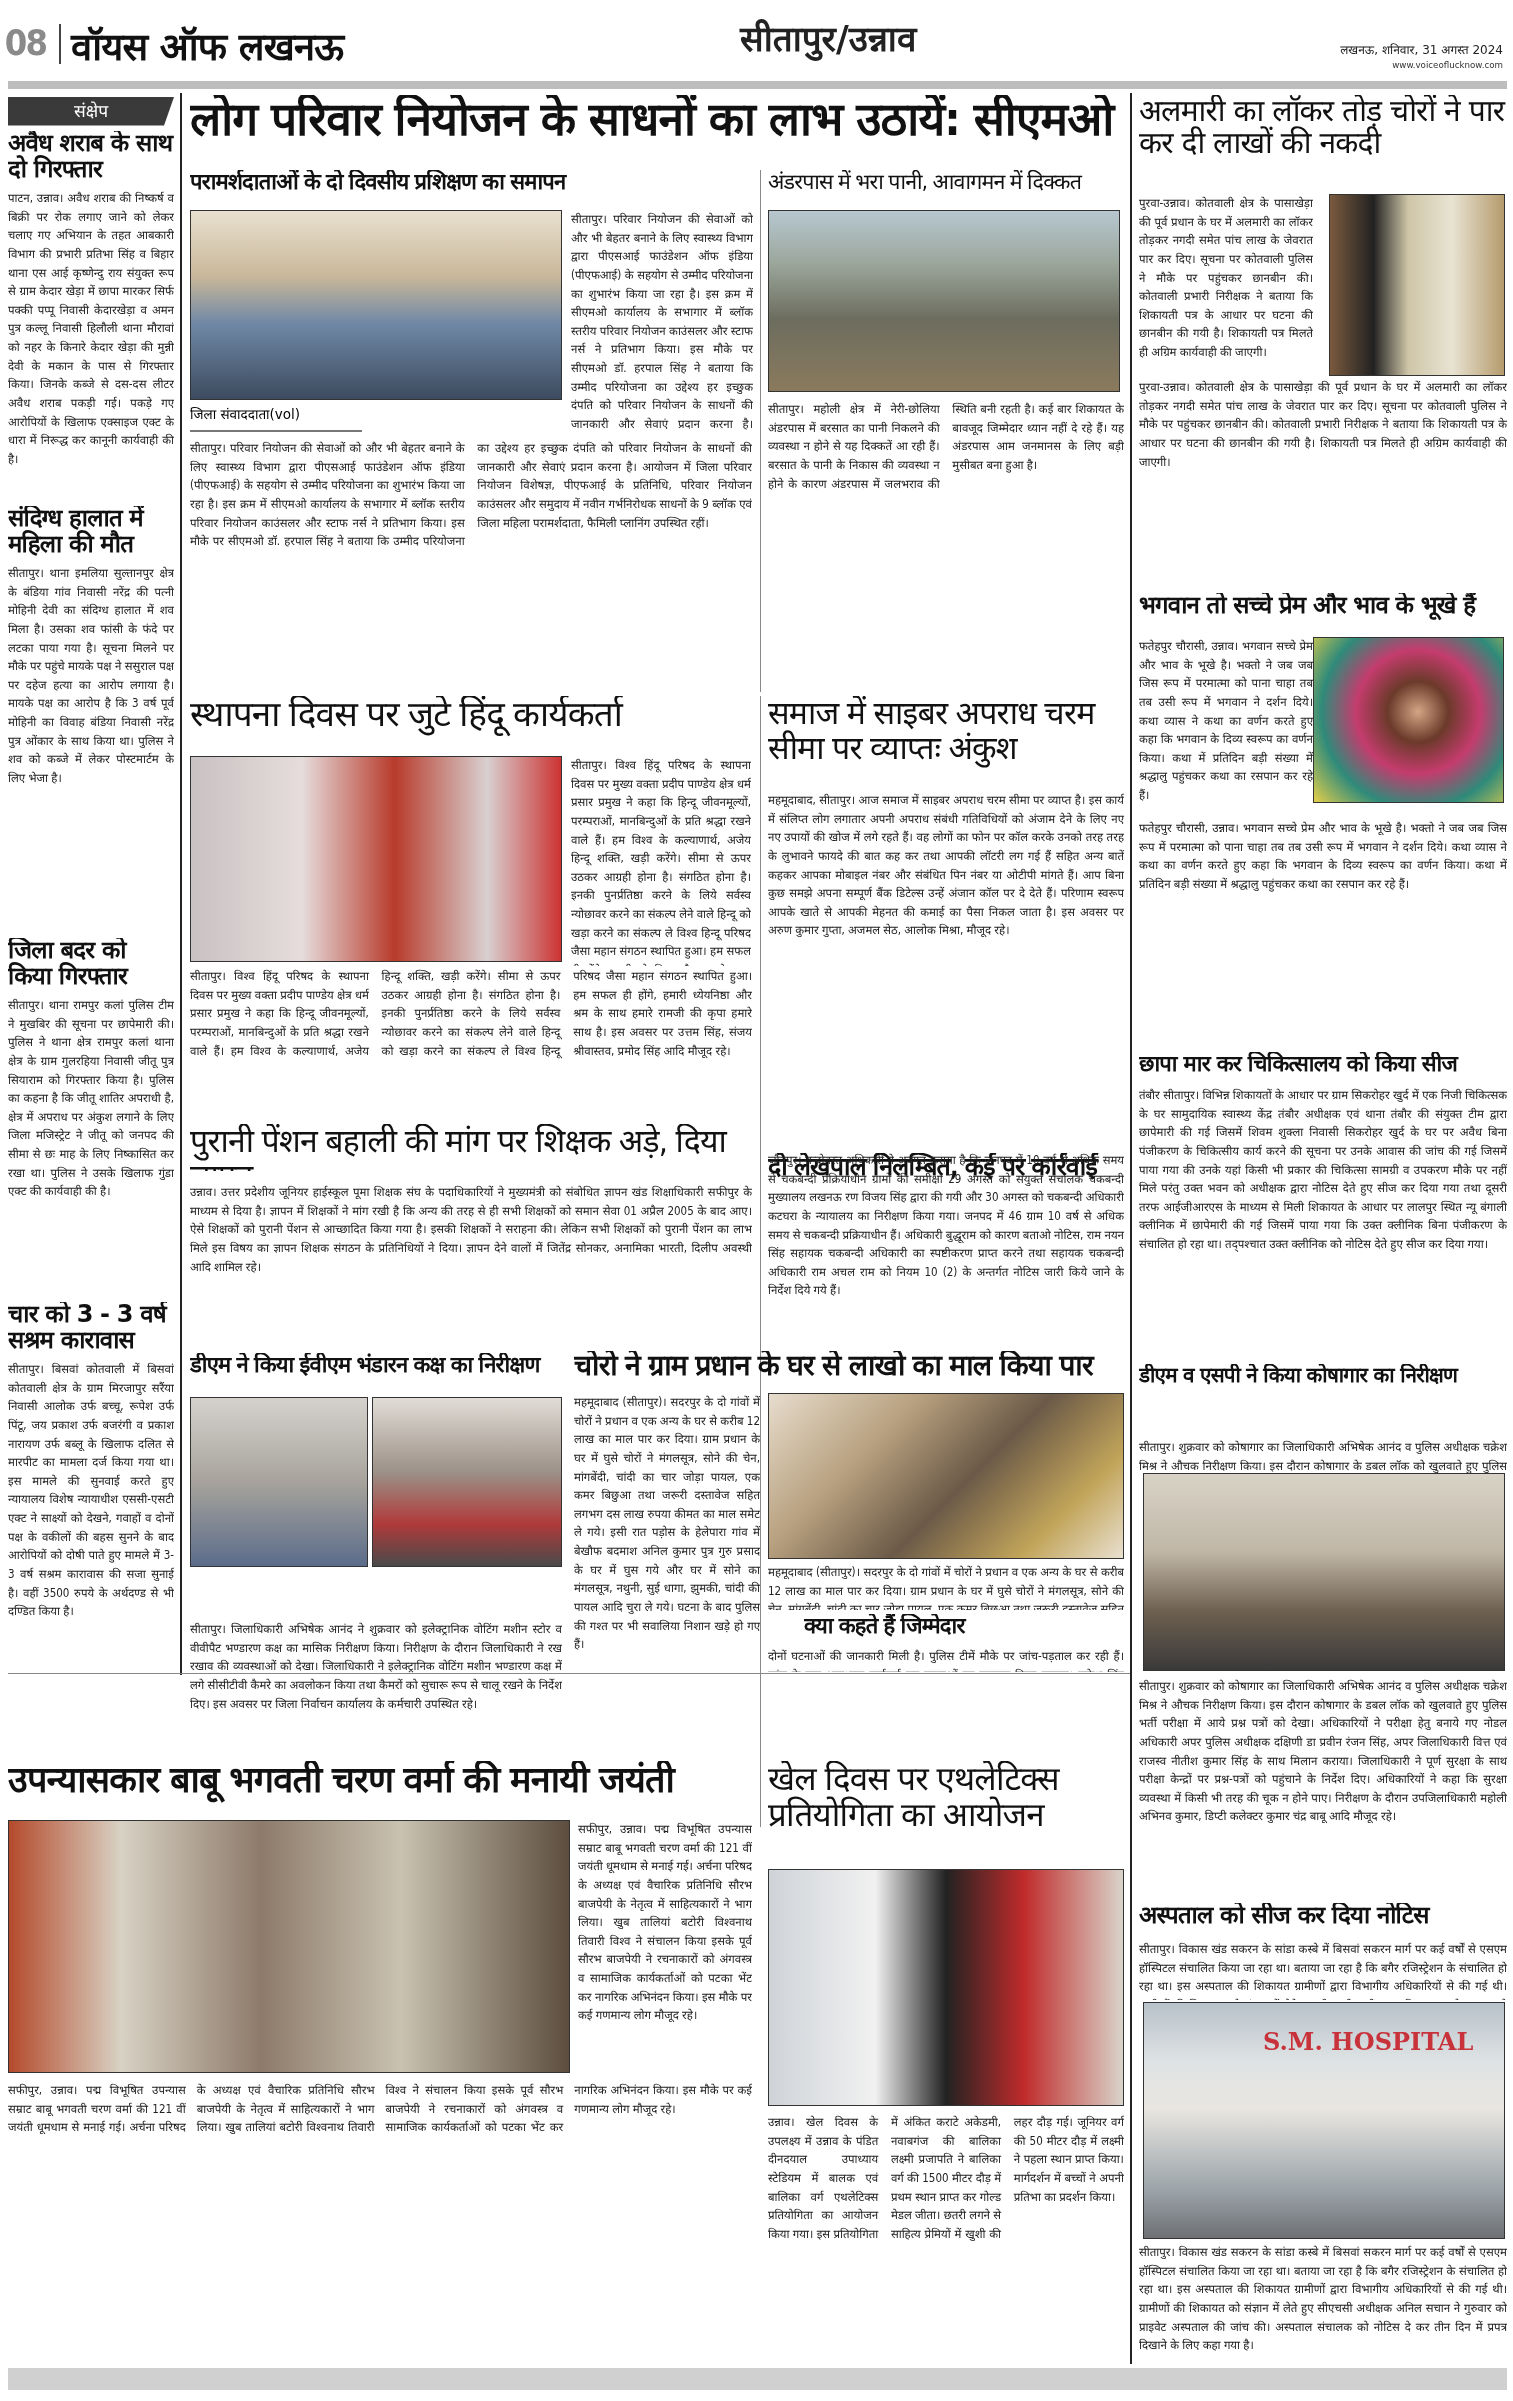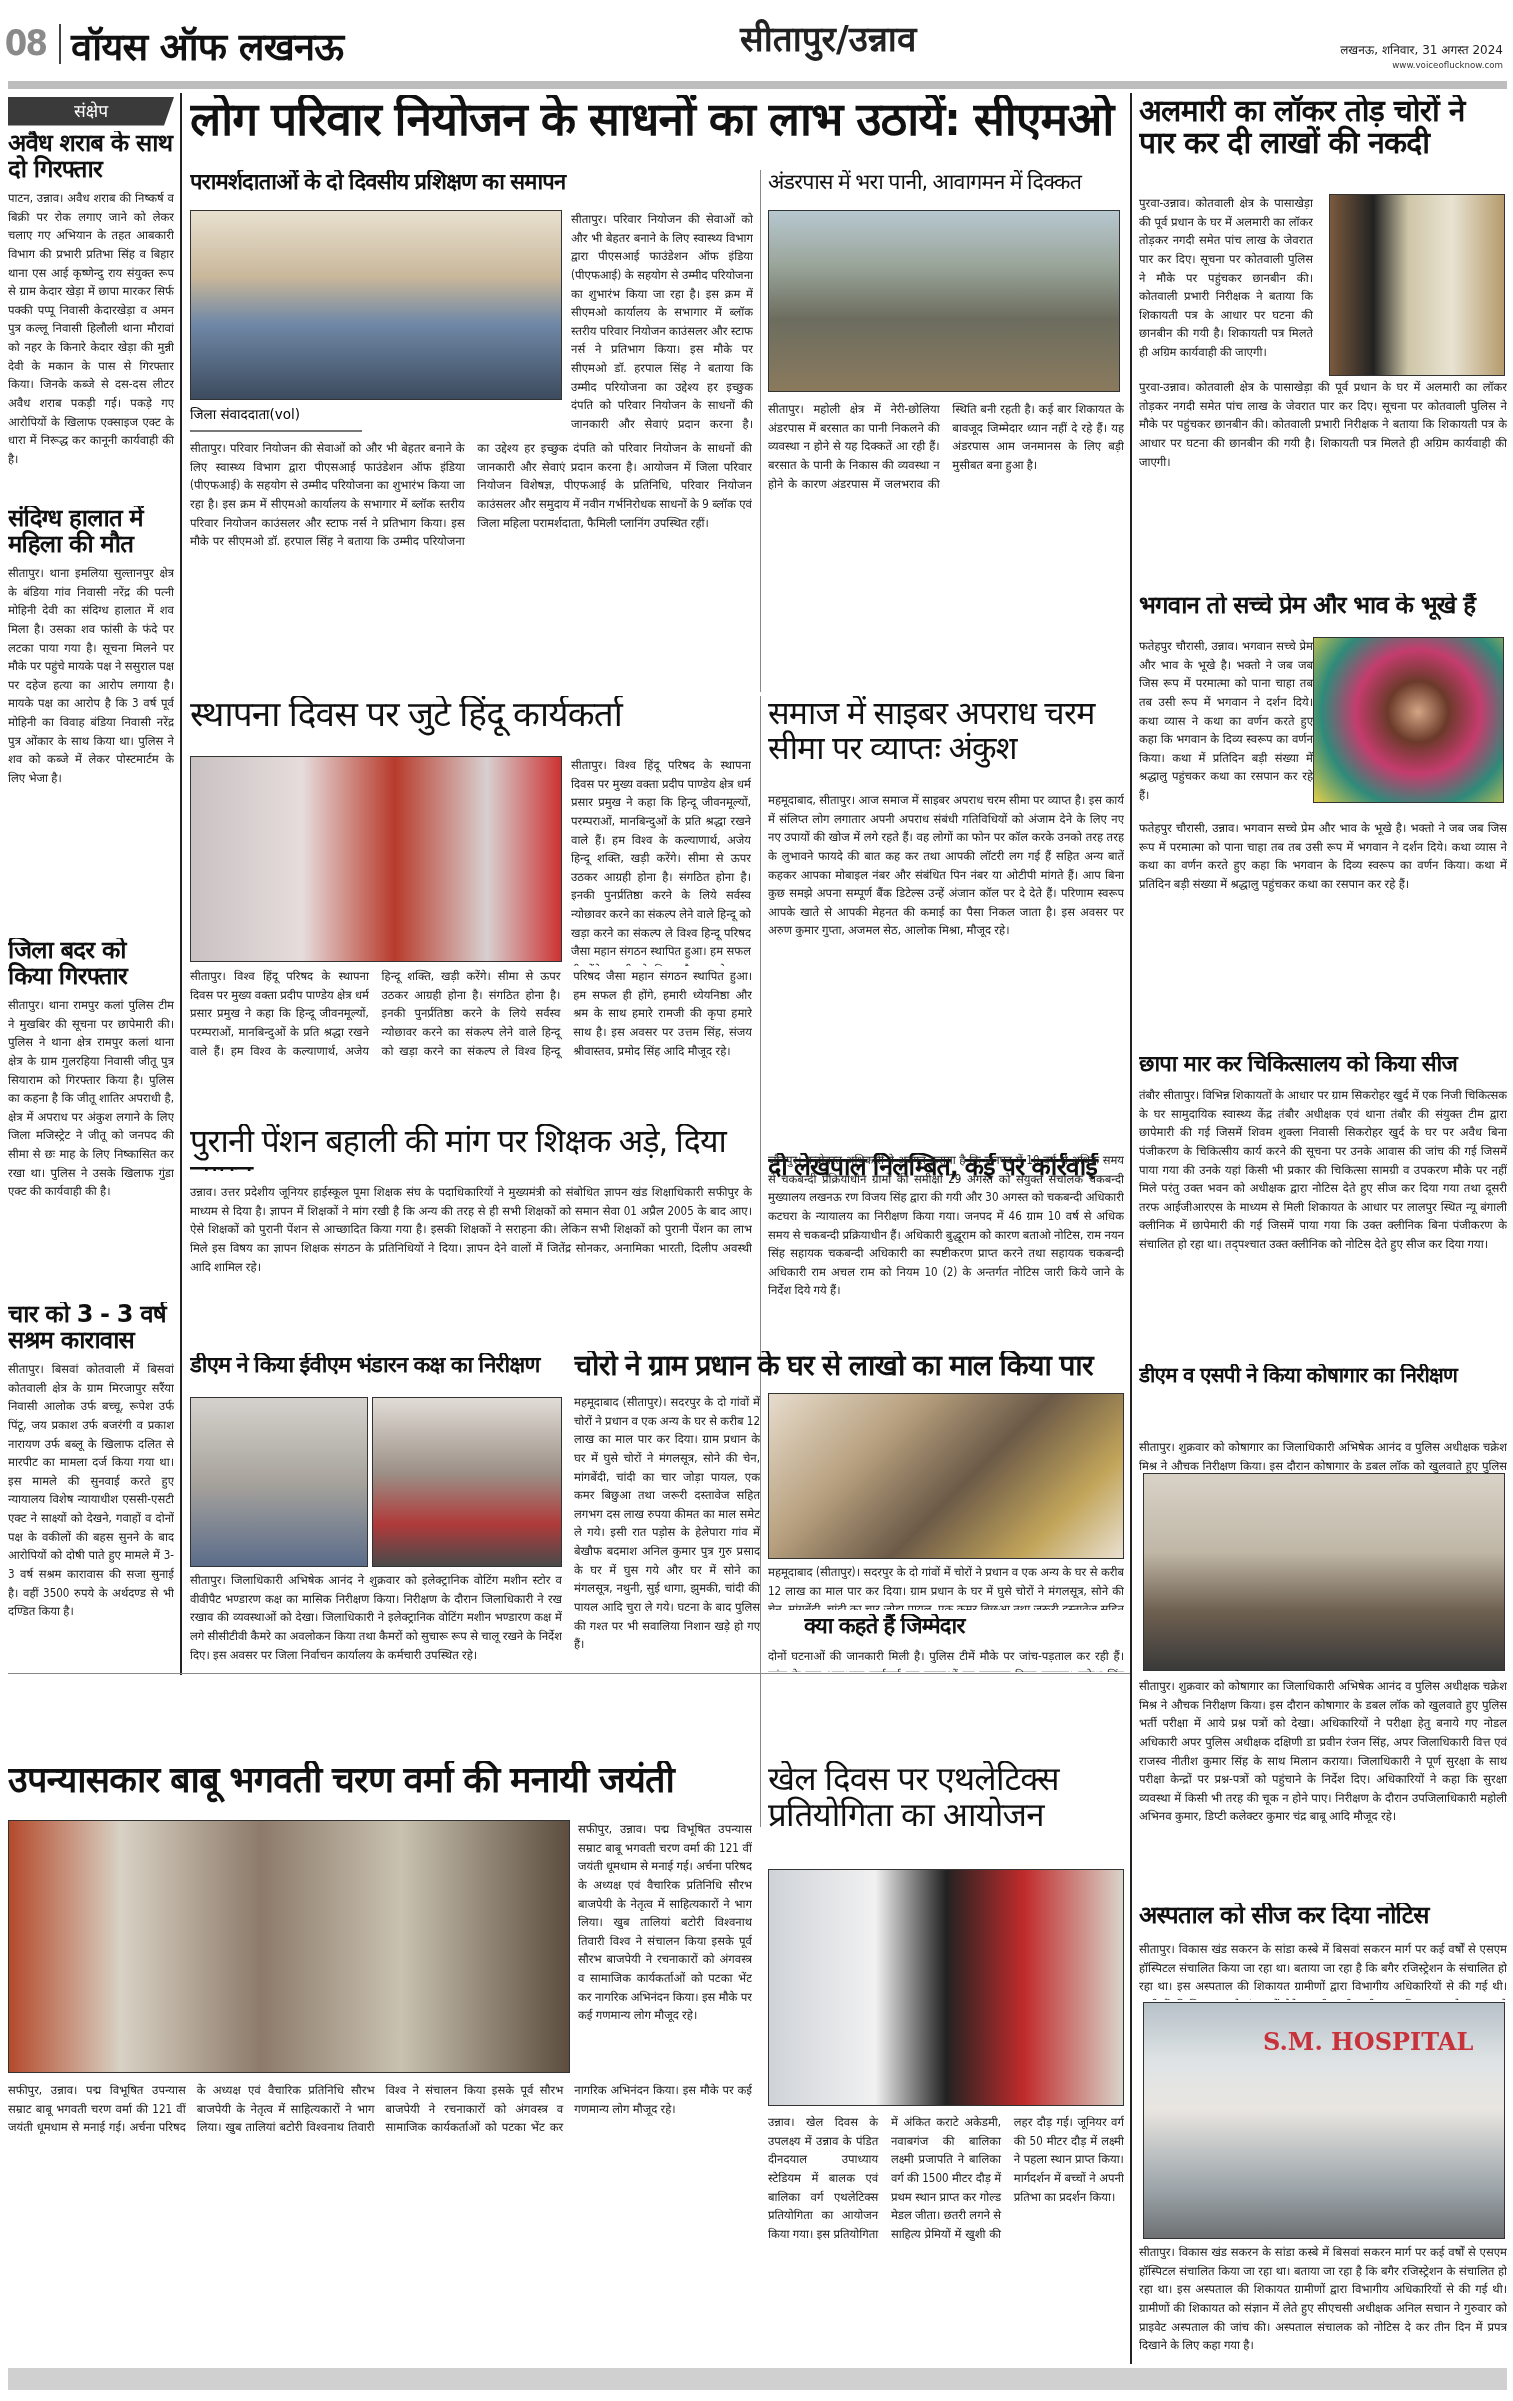--- a/index.html
+++ b/index.html
@@ -83,21 +83,21 @@
 <div class="block body-text cols2" style="left:571px; top:210px; width:182px; height:229px; column-count:1;">
   <span>सीतापुर। परिवार नियोजन की सेवाओं को और भी बेहतर बनाने के लिए स्वास्थ्य विभाग द्वारा पीएसआई फाउंडेशन ऑफ इंडिया (पीएफआई) के सहयोग से उम्मीद परियोजना का शुभारंभ किया जा रहा है। इस क्रम में सीएमओ कार्यालय के सभागार में ब्लॉक स्तरीय परिवार नियोजन काउंसलर और स्टाफ नर्स ने प्रतिभाग किया। इस मौके पर सीएमओ डॉ. हरपाल सिंह ने बताया कि उम्मीद परियोजना का उद्देश्य हर इच्छुक दंपति को परिवार नियोजन के साधनों की जानकारी और सेवाएं प्रदान करना है। आयोजन में जिला परिवार नियोजन विशेषज्ञ, पीएफआई के प्रतिनिधि, परिवार नियोजन काउंसलर और समुदाय में नवीन गर्भनिरोधक साधनों के 9 ब्लॉक एवं जिला महिला परामर्शदाता, फैमिली प्लानिंग उपस्थित रहीं।</span>
 </div>
 
 <h3 class="block hl hl-cond" style="left:768px; top:170px; width:356px; height:32px; font-size:21.4px; font-weight:normal;">अंडरपास में भरा पानी, आवागमन में दिक्कत</h3>
 <div class="photo" style="left:768px; top:210px; width:352px; height:182px; background:linear-gradient(180deg,#b7c7cf 0%,#9aa59a 30%,#6c6d5f 60%,#8a7a5d 100%);"></div>
 <div class="block body-text cols2" style="left:768px; top:400px; width:356px; height:293px;">
   <span>सीतापुर। महोली क्षेत्र में नेरी-छोलिया अंडरपास में बरसात का पानी निकलने की व्यवस्था न होने से यह दिक्कतें आ रही हैं। बरसात के पानी के निकास की व्यवस्था न होने के कारण अंडरपास में जलभराव की स्थिति बनी रहती है। कई बार शिकायत के बावजूद जिम्मेदार ध्यान नहीं दे रहे हैं। यह अंडरपास आम जनमानस के लिए बड़ी मुसीबत बना हुआ है।</span>
 </div>
 
-<h2 class="block hl" style="left:1139px; top:95px; width:368px; height:95px; font-size:30px; font-weight:bold;">अलमारी का लॉकर तोड़ चोरों ने पार कर दी लाखों की नकदी</h2>
+<h2 class="block hl" style="left:1139px; top:95px; width:368px; height:95px; font-size:30px; font-weight:normal;">अलमारी का लॉकर तोड़ चोरों ने पार कर दी लाखों की नकदी</h2>
 <div class="block body-text" style="left:1139px; top:194px; width:174px; height:182px;">
   <span>पुरवा-उन्नाव। कोतवाली क्षेत्र के पासाखेड़ा की पूर्व प्रधान के घर में अलमारी का लॉकर तोड़कर नगदी समेत पांच लाख के जेवरात पार कर दिए। सूचना पर कोतवाली पुलिस ने मौके पर पहुंचकर छानबीन की। कोतवाली प्रभारी निरीक्षक ने बताया कि शिकायती पत्र के आधार पर घटना की छानबीन की गयी है। शिकायती पत्र मिलते ही अग्रिम कार्यवाही की जाएगी।</span>
 </div>
 <div class="photo" style="left:1329px; top:194px; width:176px; height:182px; background:linear-gradient(90deg,#7a5a3e 0%,#222 25%,#cfc6a8 45%,#e8e3d2 70%,#b59b6d 100%);"></div>
 <div class="block body-text" style="left:1139px; top:378px; width:368px; height:190px;">
   <span>पुरवा-उन्नाव। कोतवाली क्षेत्र के पासाखेड़ा की पूर्व प्रधान के घर में अलमारी का लॉकर तोड़कर नगदी समेत पांच लाख के जेवरात पार कर दिए। सूचना पर कोतवाली पुलिस ने मौके पर पहुंचकर छानबीन की। कोतवाली प्रभारी निरीक्षक ने बताया कि शिकायती पत्र के आधार पर घटना की छानबीन की गयी है। शिकायती पत्र मिलते ही अग्रिम कार्यवाही की जाएगी।</span>
 </div>
 
 <h2 class="block hl" style="left:1139px; top:593px; width:368px; height:40px; font-size:24px;">भगवान तो सच्चे प्रेम और भाव के भूखे हैं</h2>
 <div class="block body-text" style="left:1139px; top:637px; width:174px; height:182px;">
@@ -142,21 +142,21 @@
   <span>सीतापुर। शुक्रवार को कोषागार का जिलाधिकारी अभिषेक आनंद व पुलिस अधीक्षक चक्रेश मिश्र ने औचक निरीक्षण किया। इस दौरान कोषागार के डबल लॉक को खुलवाते हुए पुलिस भर्ती परीक्षा में आये प्रश्न पत्रों को देखा। अधिकारियों ने परीक्षा हेतु बनाये गए नोडल अधिकारी अपर पुलिस अधीक्षक दक्षिणी डा प्रवीन रंजन सिंह, अपर जिलाधिकारी वित्त एवं राजस्व नीतीश कुमार सिंह के साथ मिलान कराया। जिलाधिकारी ने पूर्ण सुरक्षा के साथ परीक्षा केन्द्रों पर प्रश्न-पत्रों को पहुंचाने के निर्देश दिए। अधिकारियों ने कहा कि सुरक्षा व्यवस्था में किसी भी तरह की चूक न होने पाए। निरीक्षण के दौरान उपजिलाधिकारी महोली अभिनव कुमार, डिप्टी कलेक्टर कुमार चंद्र बाबू आदि मौजूद रहे।</span>
 </div>
 <div class="photo" style="left:1143px; top:1473px; width:362px; height:198px; background:linear-gradient(180deg,#d9d3c7 0%,#bfb6a6 40%,#6e6050 70%,#3a3a3a 100%);"></div>
 <div class="block body-text" style="left:1139px; top:1677px; width:368px; height:222px;">
   <span>सीतापुर। शुक्रवार को कोषागार का जिलाधिकारी अभिषेक आनंद व पुलिस अधीक्षक चक्रेश मिश्र ने औचक निरीक्षण किया। इस दौरान कोषागार के डबल लॉक को खुलवाते हुए पुलिस भर्ती परीक्षा में आये प्रश्न पत्रों को देखा। अधिकारियों ने परीक्षा हेतु बनाये गए नोडल अधिकारी अपर पुलिस अधीक्षक दक्षिणी डा प्रवीन रंजन सिंह, अपर जिलाधिकारी वित्त एवं राजस्व नीतीश कुमार सिंह के साथ मिलान कराया। जिलाधिकारी ने पूर्ण सुरक्षा के साथ परीक्षा केन्द्रों पर प्रश्न-पत्रों को पहुंचाने के निर्देश दिए। अधिकारियों ने कहा कि सुरक्षा व्यवस्था में किसी भी तरह की चूक न होने पाए। निरीक्षण के दौरान उपजिलाधिकारी महोली अभिनव कुमार, डिप्टी कलेक्टर कुमार चंद्र बाबू आदि मौजूद रहे।</span>
 </div>
 
 <h2 class="block hl hl-cond" style="left:190px; top:1353px; width:372px; height:36px; font-size:22px; font-weight:bold;">डीएम ने किया ईवीएम भंडारन कक्ष का निरीक्षण</h2>
 <div class="photo" style="left:190px; top:1397px; width:178px; height:170px; background:linear-gradient(180deg,#d5d2cd 0%,#a7a39c 50%,#5b6c8a 100%);"></div>
 <div class="photo" style="left:372px; top:1397px; width:190px; height:170px; background:linear-gradient(180deg,#e1ddd6 0%,#9b8f86 45%,#b03a3a 75%,#4a4a4a 100%);"></div>
-<div class="block body-text" style="left:190px; top:1571px; width:372px; height:99px;">
+<div class="block body-text" style="left:190px; top:1620px; width:372px; height:99px;">
   <span>सीतापुर। जिलाधिकारी अभिषेक आनंद ने शुक्रवार को इलेक्ट्रानिक वोटिंग मशीन स्टोर व वीवीपैट भण्डारण कक्ष का मासिक निरीक्षण किया। निरीक्षण के दौरान जिलाधिकारी ने रख रखाव की व्यवस्थाओं को देखा। जिलाधिकारी ने इलेक्ट्रानिक वोटिंग मशीन भण्डारण कक्ष में लगे सीसीटीवी कैमरे का अवलोकन किया तथा कैमरों को सुचारू रूप से चालू रखने के निर्देश दिए। इस अवसर पर जिला निर्वाचन कार्यालय के कर्मचारी उपस्थित रहे।</span>
 </div>
 
 <h2 class="block hl hl-cond" style="left:574px; top:1351px; width:554px; height:36px; font-size:28.5px;">चोरो ने ग्राम प्रधान के घर से लाखो का माल किया पार</h2>
 <div class="block body-text" style="left:574px; top:1393px; width:186px; height:277px;">
   <span>महमूदाबाद (सीतापुर)। सदरपुर के दो गांवों में चोरों ने प्रधान व एक अन्य के घर से करीब 12 लाख का माल पार कर दिया। ग्राम प्रधान के घर में घुसे चोरों ने मंगलसूत्र, सोने की चेन, मांगबेंदी, चांदी का चार जोड़ा पायल, एक कमर बिछुआ तथा जरूरी दस्तावेज सहित लगभग दस लाख रुपया कीमत का माल समेट ले गये। इसी रात पड़ोस के हेलेपारा गांव में बेखौफ बदमाश अनिल कुमार पुत्र गुरु प्रसाद के घर में घुस गये और घर में सोने का मंगलसूत्र, नथुनी, सुई धागा, झुमकी, चांदी की पायल आदि चुरा ले गये। घटना के बाद पुलिस की गश्त पर भी सवालिया निशान खड़े हो गए हैं।</span>
 </div>
 <div class="photo" style="left:768px; top:1393px; width:356px; height:166px; background:linear-gradient(135deg,#e7dccd 0%,#b7a07e 30%,#6c5a48 55%,#c2a55a 80%,#e9e0d0 100%);"></div>
 <div class="block body-text" style="left:768px; top:1563px; width:356px; height:47px;">
   <span>महमूदाबाद (सीतापुर)। सदरपुर के दो गांवों में चोरों ने प्रधान व एक अन्य के घर से करीब 12 लाख का माल पार कर दिया। ग्राम प्रधान के घर में घुसे चोरों ने मंगलसूत्र, सोने की चेन, मांगबेंदी, चांदी का चार जोड़ा पायल, एक कमर बिछुआ तथा जरूरी दस्तावेज सहित लगभग दस लाख रुपया कीमत का माल समेट ले गये। इसी रात पड़ोस के हेलेपारा गांव में बेखौफ बदमाश अनिल कुमार पुत्र गुरु प्रसाद के घर में घुस गये और घर में सोने का मंगलसूत्र, नथुनी, सुई धागा, झुमकी, चांदी की पायल आदि चुरा ले गये। घटना के बाद पुलिस की गश्त पर भी सवालिया निशान खड़े हो गए हैं।</span>

